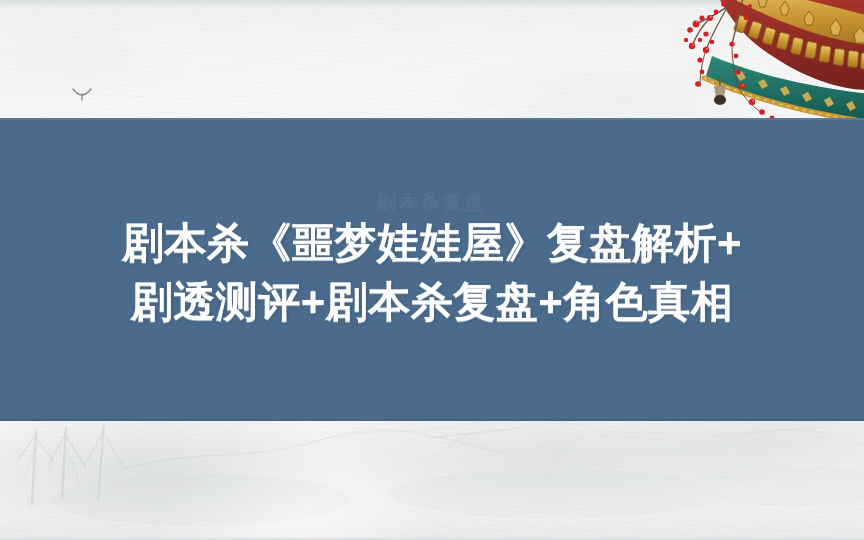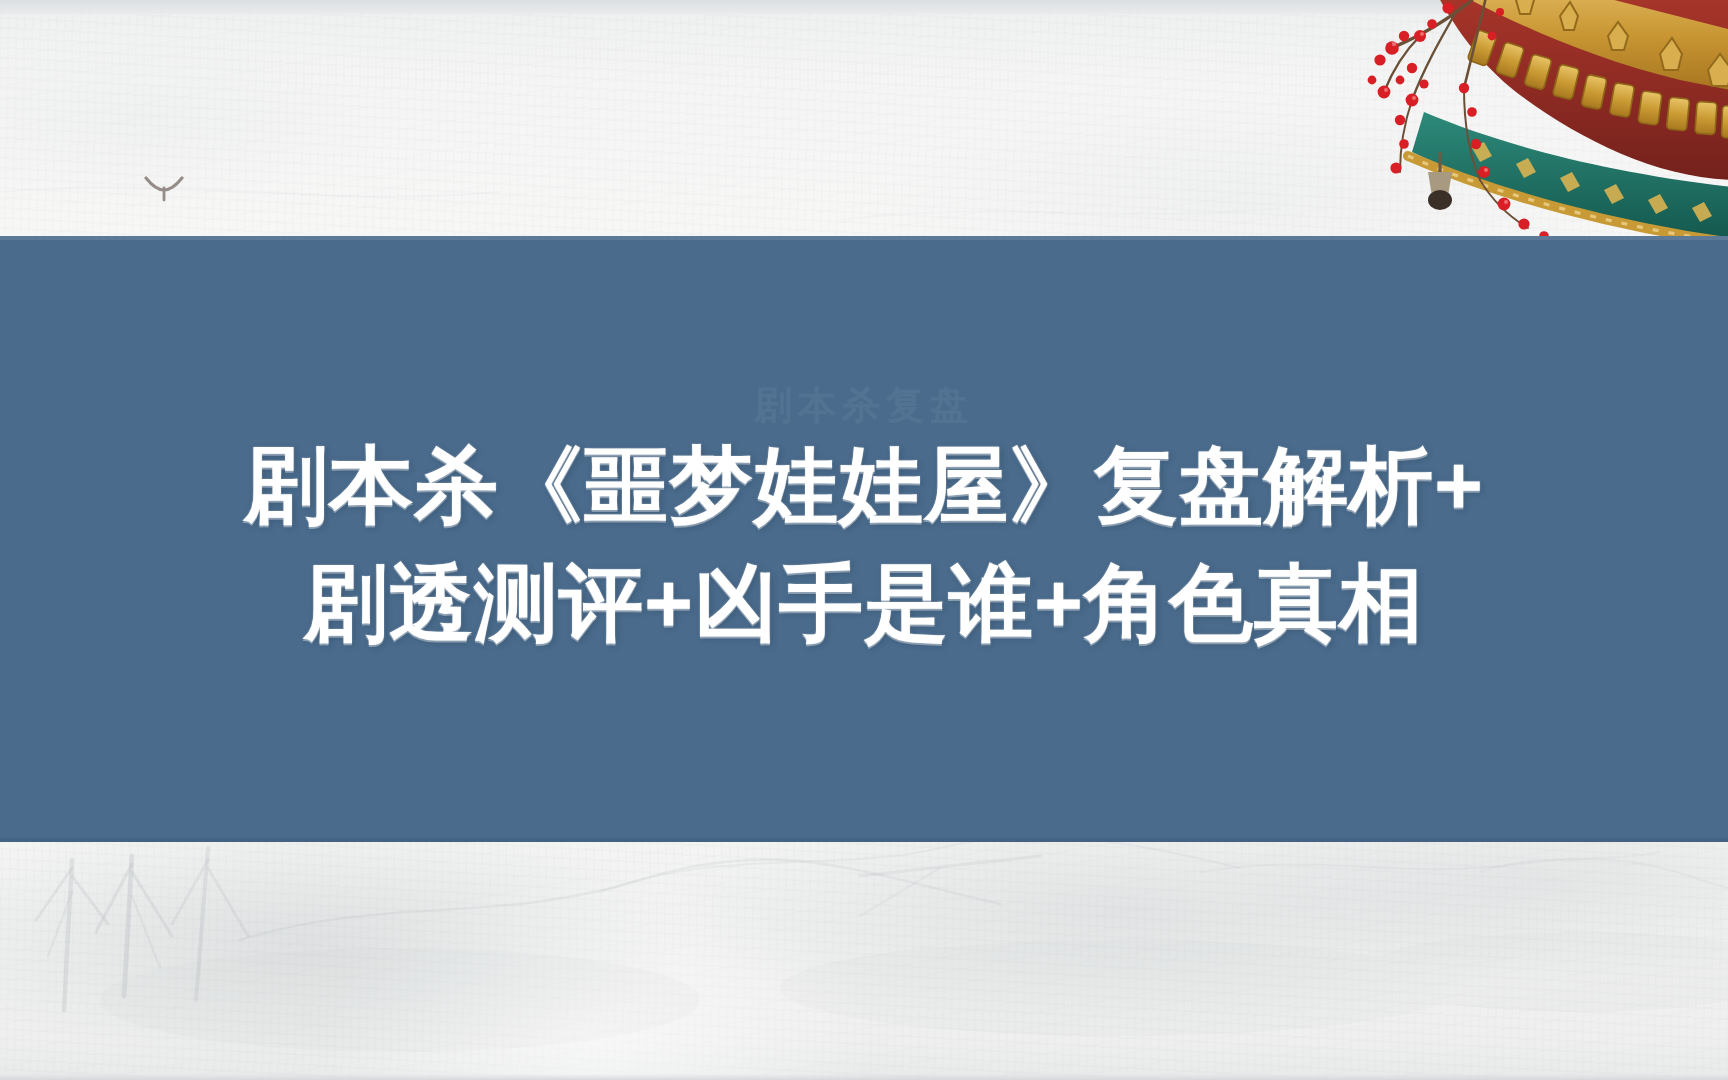--- a/index.html
+++ b/index.html
@@ -305,20 +305,20 @@
     </g>
   </svg>
 
   <div class="band">
     <div class="band-edge-top"></div>
 
     <div class="watermark">剧本杀复盘</div>
 
     <div class="title-wrap">
       <div class="title-line">剧本杀《噩梦娃娃屋》复盘解析+</div>
-      <div class="title-line">剧透测评+凶手是谁+角色真相</div>
+      <div class="title-line">剧透测评+剧本杀复盘+角色真相</div>
     </div>
 
     <div class="band-edge-bottom"></div>
   </div>
 
   <div class="bg-botline"></div>
 </div>
 
 </body></html>

